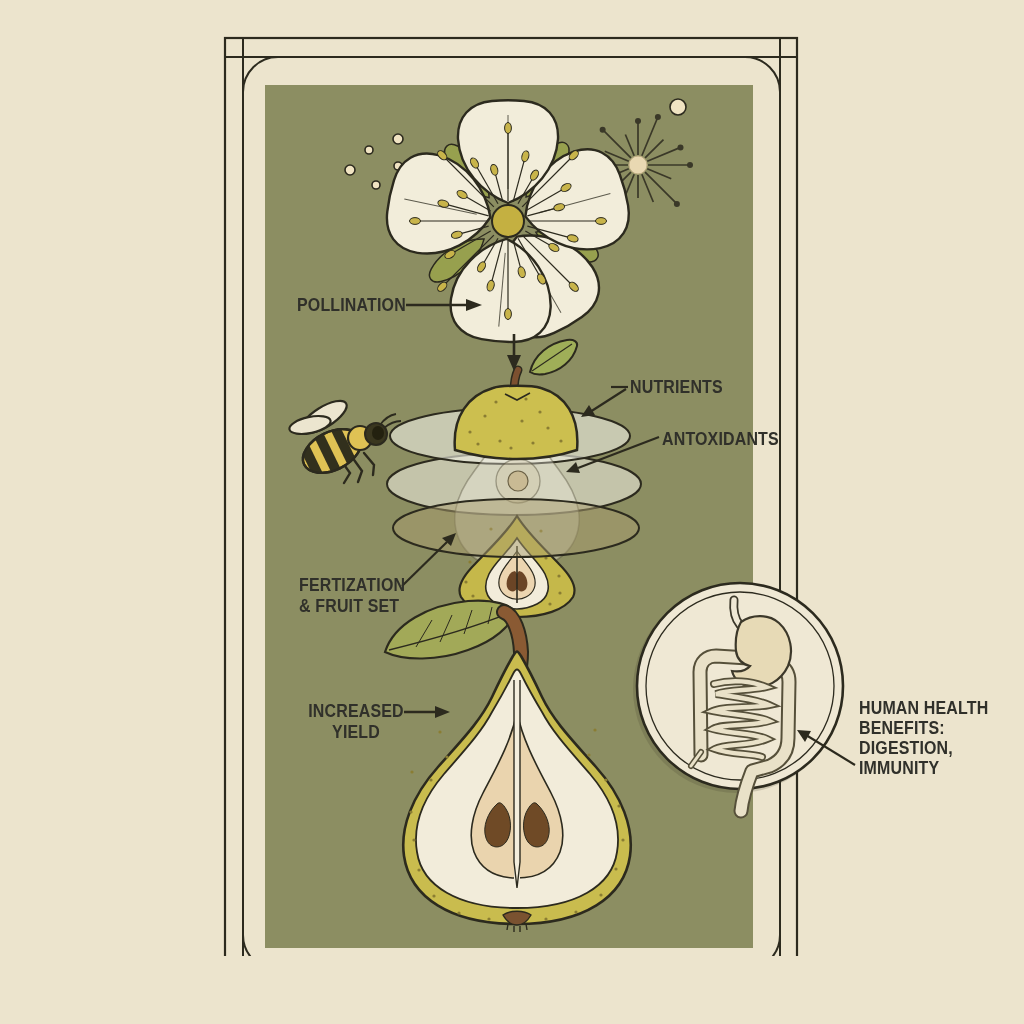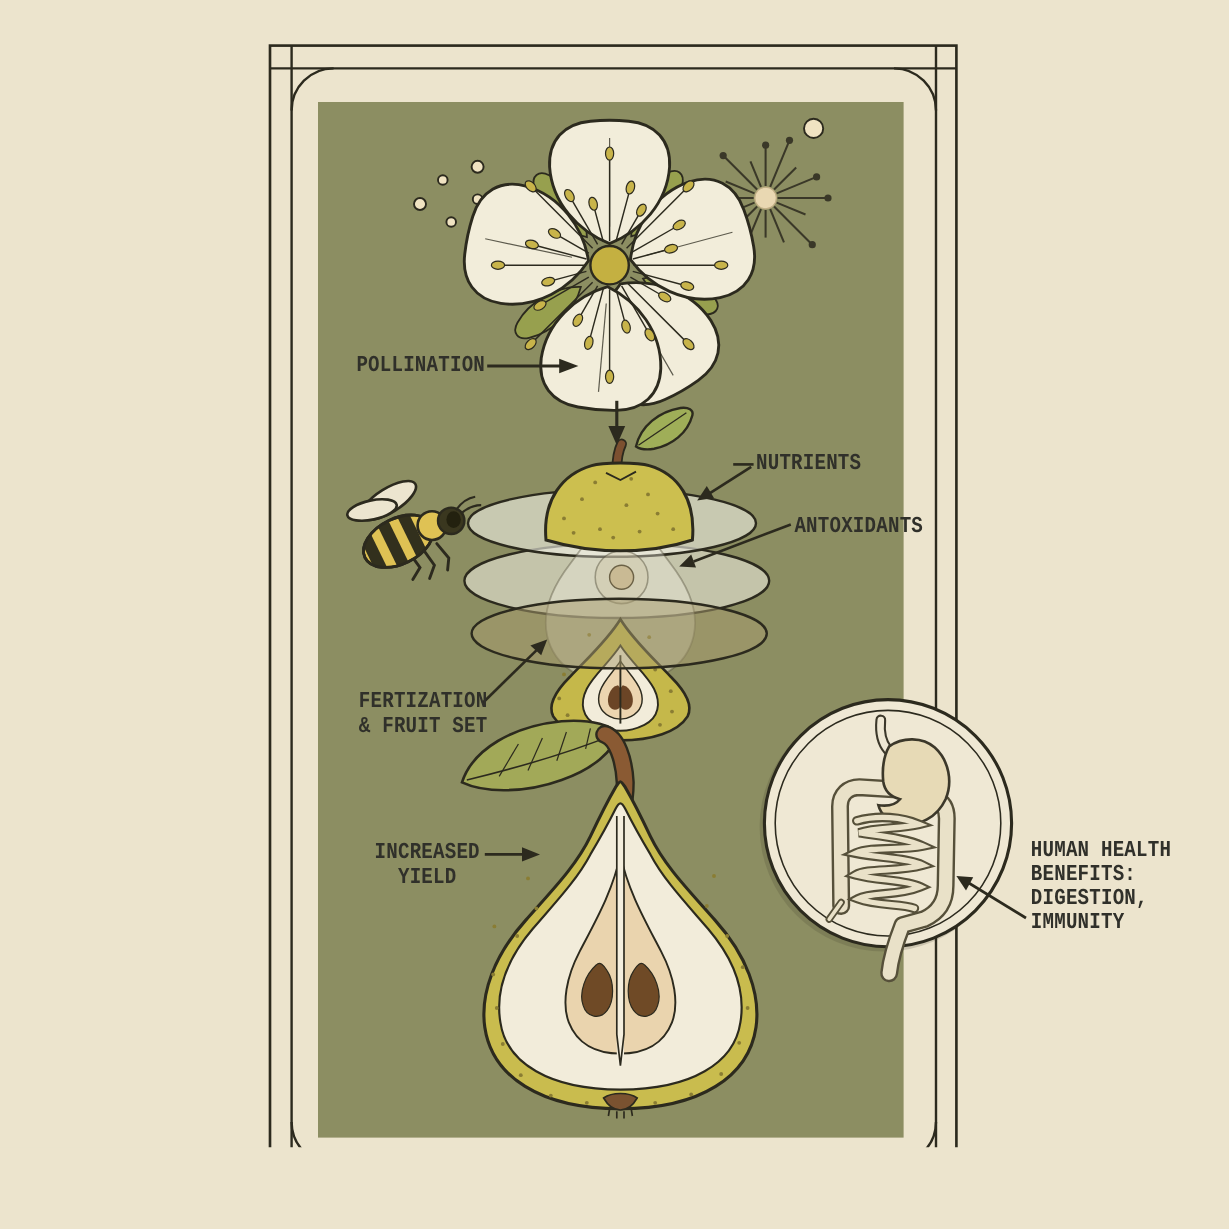--- a/index.html
+++ b/index.html
@@ -1,17 +1,17 @@
 <!DOCTYPE html>
 <html><head>
 <meta charset="utf-8">
 <style>
   html,body{margin:0;padding:0;background:#ece4cd;}
   #stage{position:relative;width:1024px;height:956px;overflow:hidden;
-         font-family:Liberation Mono, monospace;}
+         font-family:Liberation Sans, sans-serif;}
   #art{position:absolute;left:0;top:0;}
   .label{position:absolute;color:#30302a;font-weight:700;font-size:19px;
          letter-spacing:.2px;line-height:21px;white-space:nowrap;
          transform:scaleX(.84);transform-origin:left top;}
   .label.center{text-align:center;transform-origin:center top;}
 </style>
 </head>
 <body>
 
 <div id="stage">

